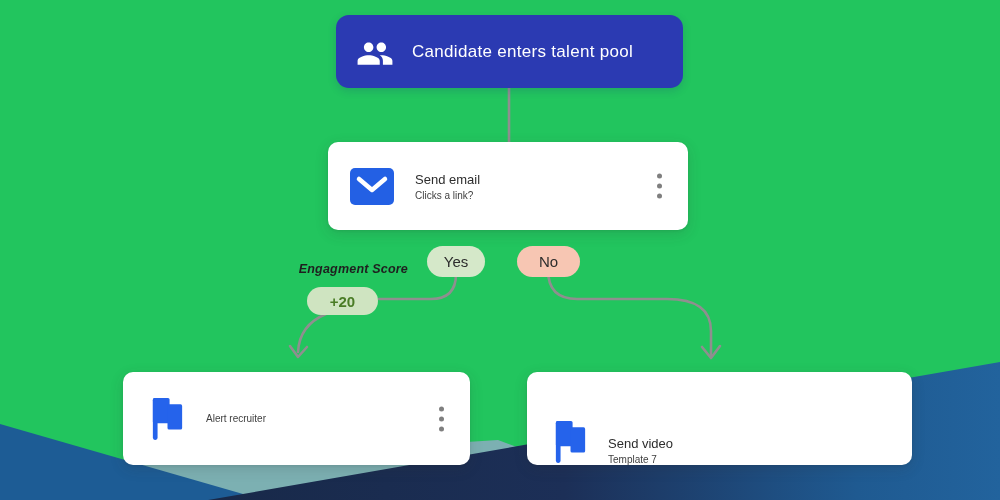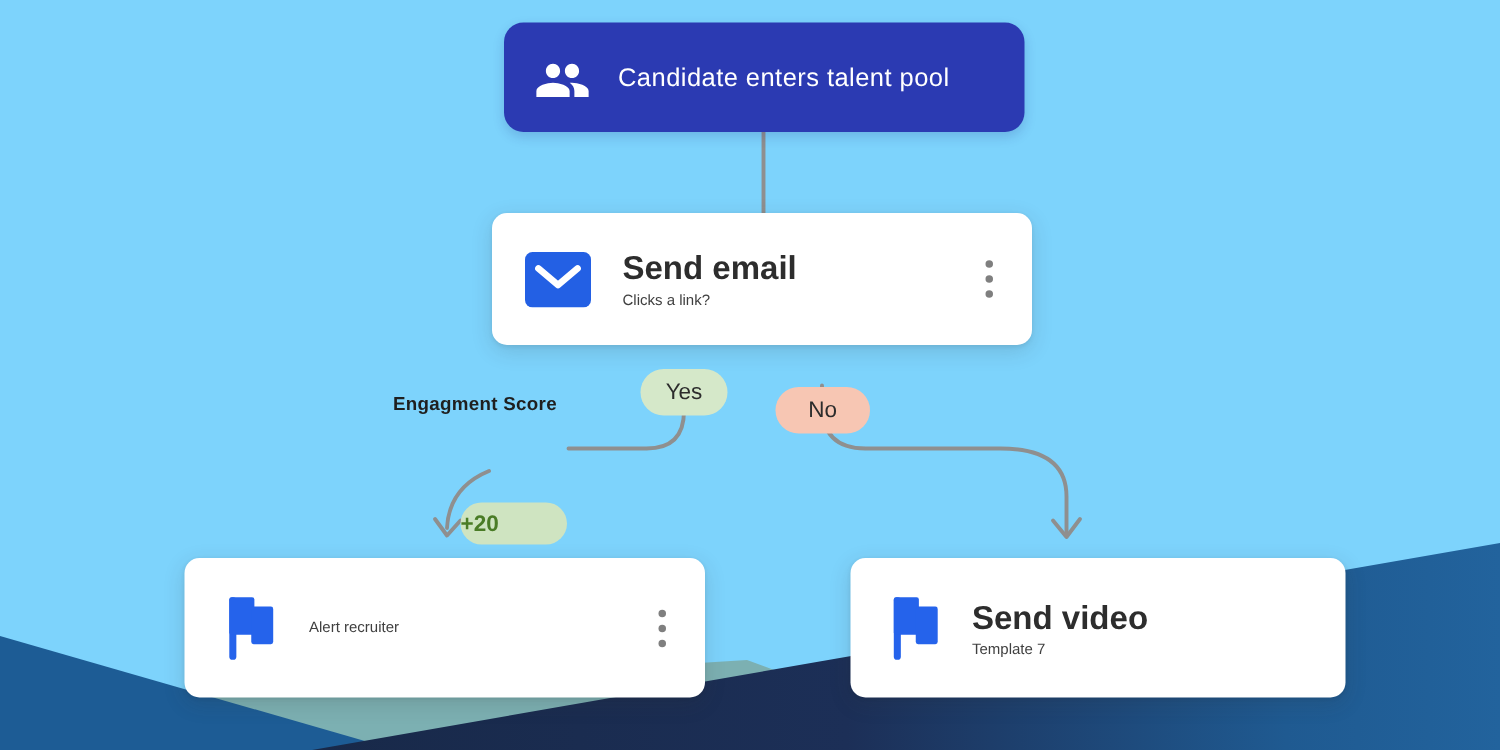--- a/index.html
+++ b/index.html
@@ -1,17 +1,17 @@
 <!DOCTYPE html>
 <html style="--indigo: #2b3ab2; --icon-blue: #2360e4; --flag-blue: #2563eb; --yes-bg: #d5e8c9; --no-bg: #f7c6b3; --score-bg: #cfe4c1; --score-text: #4a7c26; --line-gray: #8f8f8f; --teal: #7cb0b2; --left-blue: #1d5c95; --navy: #182949; --steel-blue: #22639d; --text-dark: #2d2d2d; --text-sub: #3f3f3f; --dot-gray: #7f7f7f;"><head>
 <meta charset="utf-8">
 <style>
   html,body{margin:0;padding:0;background:#e8e8e8;}
   .stage{
-    position:relative;width:1000px;height:500px;background:#7dd3fc;overflow:hidden;
+    position:relative;width:1000px;height:500px;background:#22c55e;overflow:hidden;
     font-family:"Liberation Sans","DejaVu Sans",sans-serif;
   }
   svg.layer{position:absolute;left:0;top:0;width:1000px;height:500px;pointer-events:none;}
 
   
   .poly-teal{fill:var(--teal);}
   .poly-leftblue{fill:var(--left-blue);}
   .stop-navy-a{stop-color:var(--navy);}
   .stop-navy-b{stop-color:#1c2f57;}
   .stop-steel-a{stop-color:#1f5a91;}
@@ -28,52 +28,52 @@
   }
   .start-node .label{color:#ffffff;font-size:17px;letter-spacing:.3px;}
 
   
   .card{
     position:absolute;background:#ffffff;border-radius:10px;
     box-shadow:0 4px 14px rgba(50,50,50,.16),0 1px 3px rgba(0,0,0,.07);
     display:flex;align-items:center;box-sizing:border-box;
   }
   .card .texts{display:flex;flex-direction:column;gap:3px;}
-  .card .title{font-size:22px;font-weight:700;color:var(--text-dark);}
+  .card .title{font-size:13px;font-weight:400;color:var(--text-dark);}
   .card .subtitle{font-size:10px;color:var(--text-sub);}
 
   .card-email{left:328px;top:142px;width:360px;height:88px;padding-left:22px;gap:21px;}
   .card-goal{left:123px;top:372px;width:347px;height:93px;padding-left:27px;gap:21px;}
-  .card-video{left:567px;top:372px;width:330px;height:93px;padding-left:26px;gap:20px;}
+  .card-video{left:527px;top:372px;width:385px;height:93px;padding-left:26px;gap:20px;align-items:flex-end;}
 
   .email-tile{width:44px;height:37px;flex:0 0 auto;}
   .flag-ico{width:35px;height:46px;flex:0 0 auto;}
 
   .menu-dots{
     position:absolute;right:26px;top:50%;transform:translateY(-50%);
     display:flex;flex-direction:column;gap:5px;align-items:center;cursor:pointer;
   }
   .menu-dots i{width:5px;height:5px;border-radius:50%;background:var(--dot-gray);display:block;}
 
   
   .pill{
     position:absolute;display:flex;align-items:center;justify-content:center;
     border-radius:16px;font-size:15px;color:#2c2c2c;margin-top:20px;
   }
   .pill-yes{left:427px;top:226px;width:58px;height:31px;background:var(--yes-bg);}
-  .pill-no{left:517px;top:238px;width:63px;height:31px;background:var(--no-bg);}
+  .pill-no{left:517px;top:226px;width:63px;height:31px;background:var(--no-bg);}
 
   .score-label{
-    position:absolute;left:262px;top:262px;width:146px;text-align:left;
-    font-size:12.5px;font-weight:700;color:#1f1f1f;letter-spacing:.2px;
+    position:absolute;left:262px;top:262px;width:146px;text-align:right;
+    font-size:12.5px;font-weight:700;color:#1f1f1f;letter-spacing:.2px;font-style:italic;
   }
   .pill-score{
     position:absolute;left:307px;top:287px;width:71px;height:28px;border-radius:14px;
-    background:var(--score-bg);display:flex;align-items:center;
-    font-size:15px;font-weight:700;color:var(--score-text);margin-top:48px;
+    background:var(--score-bg);display:flex;align-items:center;justify-content:center;
+    font-size:15px;font-weight:700;color:var(--score-text);
   }
 </style>
 </head>
 <body>
 
 <div class="stage">
 
   <svg class="layer" viewBox="0 0 1000 500" preserveAspectRatio="none">
     <defs>
       <linearGradient id="navyGrad" x1="0" y1="0" x2="1" y2="0">

